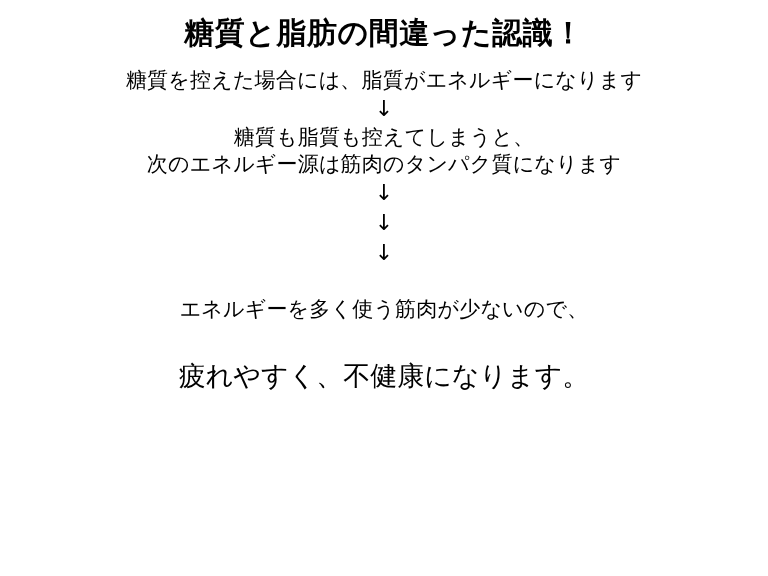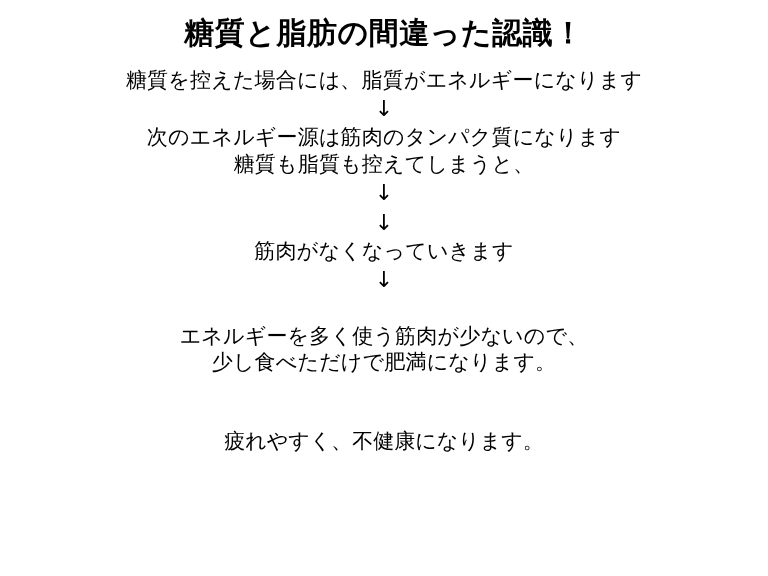--- a/index.html
+++ b/index.html
@@ -54,58 +54,54 @@
     line-height: 1;
     margin: 4px 0 4px 0;
     text-align: center;
     font-family: "DejaVu Sans", sans-serif;
   }
   .gap-before {
     margin-top: 28px;
   }
   .closing {
     text-align: center;
-    font-size: 21px;
+    font-size: 27px;
     line-height: 1.28;
-    margin-top: 52px;
+    margin-top: 36px;
     white-space: nowrap;
   }
 </style>
 </head>
 <body>
 
 <div class="slide">
 
   <div class="slide-title">糖質と脂肪の間違った認識！</div>
 
   <div class="flow">
 
     <div class="step">
       <span class="line">糖質を控えた場合には、脂質がエネルギーになります</span>
     </div>
 
     <div class="arrow">↓</div>
 
     <div class="step">
+      <span class="line">糖質も脂質も控えてしまうと、</span>
       <span class="line">次のエネルギー源は筋肉のタンパク質になります</span>
-      <span class="line">糖質も脂質も控えてしまうと、</span>
     </div>
 
     <div class="arrow">↓</div>
 
 
     <div class="arrow">↓</div>
 
-    <div class="step">
-      <span class="line">筋肉がなくなっていきます</span>
-    </div>
 
     <div class="arrow">↓</div>
 
     <div class="step gap-before">
       <span class="line">エネルギーを多く使う筋肉が少ないので、</span>
-      <span class="line">少し食べただけで肥満になります。</span>
     </div>
 
     <div class="closing">疲れやすく、不健康になります。</div>
 
   </div>
 </div>
 
 </body></html>

